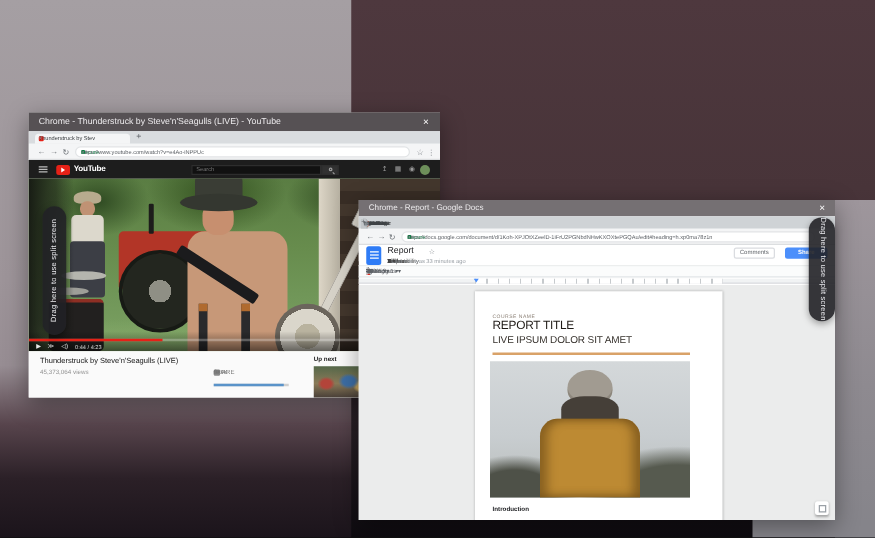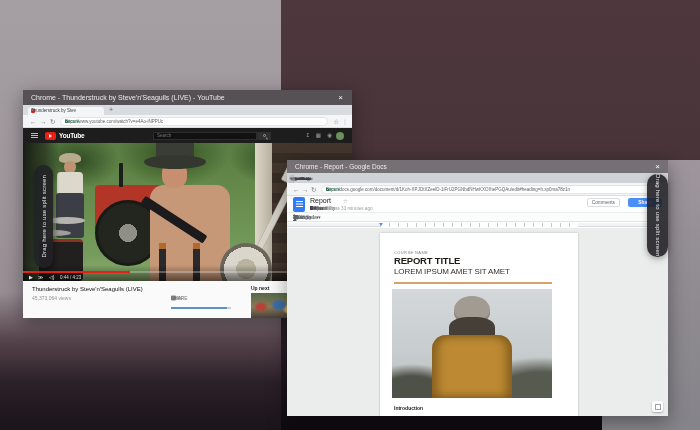--- a/index.html
+++ b/index.html
@@ -153,21 +153,21 @@
   .alignbars{display:inline-block;width:5px;height:4px;
      background:repeating-linear-gradient(180deg,#5f6368 0 1px,transparent 1px 2px);}
   .docs-ruler{left:0;top:63px;right:0;height:4px;background:#f1f3f4;border-bottom:1px solid #dadce0;}
   .ruler-page{left:93px;top:0;width:198px;height:4px;background:#fff;
      background-image:repeating-linear-gradient(90deg,#c6cacd 0 1px,transparent 1px 9px);}
   .ruler-marker{left:92px;top:0;width:0;height:0;border-left:2.5px solid transparent;border-right:2.5px solid transparent;border-top:3px solid #4c8ffb;}
 
   .docs-canvas{left:0;top:68px;right:0;bottom:0;background:#ebecec;overflow:hidden;}
   .docs-page{left:93px;top:5px;width:198px;height:200px;background:#fff;box-shadow:0 0 2px rgba(0,0,0,.25);}
   .pg-kicker{left:14px;top:17px;font-size:4px;color:#8a7f74;letter-spacing:.4px;}
-  .pg-title{left:14px;top:22px;font-size:9.5px;font-weight:bold;color:#1f1a16;letter-spacing:-.2px;}
+  .pg-title{left:14px;top:22px;font-size:9.5px;font-weight:normal;color:#1f1a16;letter-spacing:-.2px;}
   .pg-sub{left:14px;top:34px;font-size:8px;color:#35302b;letter-spacing:-.1px;}
   .pg-rule{left:14px;top:49px;width:158px;height:1.5px;background:#d9a268;}
   .pg-img{left:12px;top:56px;width:160px;height:109px;overflow:hidden;background:
      radial-gradient(70px 40px at 20px 105px,#4e5148 0 45%,rgba(78,81,72,0) 75%),
      radial-gradient(100px 50px at 150px 108px,#565a4f 0 50%,rgba(86,90,79,0) 80%),
      linear-gradient(180deg,#d4d8da 0%,#c8cdd0 55%,#b8bcb9 100%);}
   .pg-beanie{left:62px;top:7px;width:36px;height:28px;background:#a19b91;border-radius:50% 50% 42% 42%;
      box-shadow:inset 0 -3px 0 #8d877d;}
   .pg-hood{left:57px;top:28px;width:46px;height:26px;background:#453f38;border-radius:40% 40% 30% 30%;}
   .pg-jacket{left:40px;top:46px;width:80px;height:63px;background:#bd8a33;border-radius:14px 14px 0 0;
@@ -414,21 +414,21 @@
 
     <div class="docs-ruler">
       <div class="ruler-page"></div>
       <div class="ruler-marker"></div>
     </div>
 
     <div class="docs-canvas">
       <div class="docs-page">
         <div class="pg-kicker">COURSE NAME</div>
         <div class="pg-title">REPORT TITLE</div>
-        <div class="pg-sub">LOREM IPSUM AMET SIT AMET</div>
+        <div class="pg-sub">LIVE IPSUM DOLOR SIT AMET</div>
         <div class="pg-rule"></div>
         <div class="pg-img">
           <div class="pg-beanie"></div>
           <div class="pg-hood"></div>
           <div class="pg-jacket"></div>
         </div>
         <div class="pg-heading">Introduction</div>
       </div>
       <div class="explore-btn"></div>
     </div>

